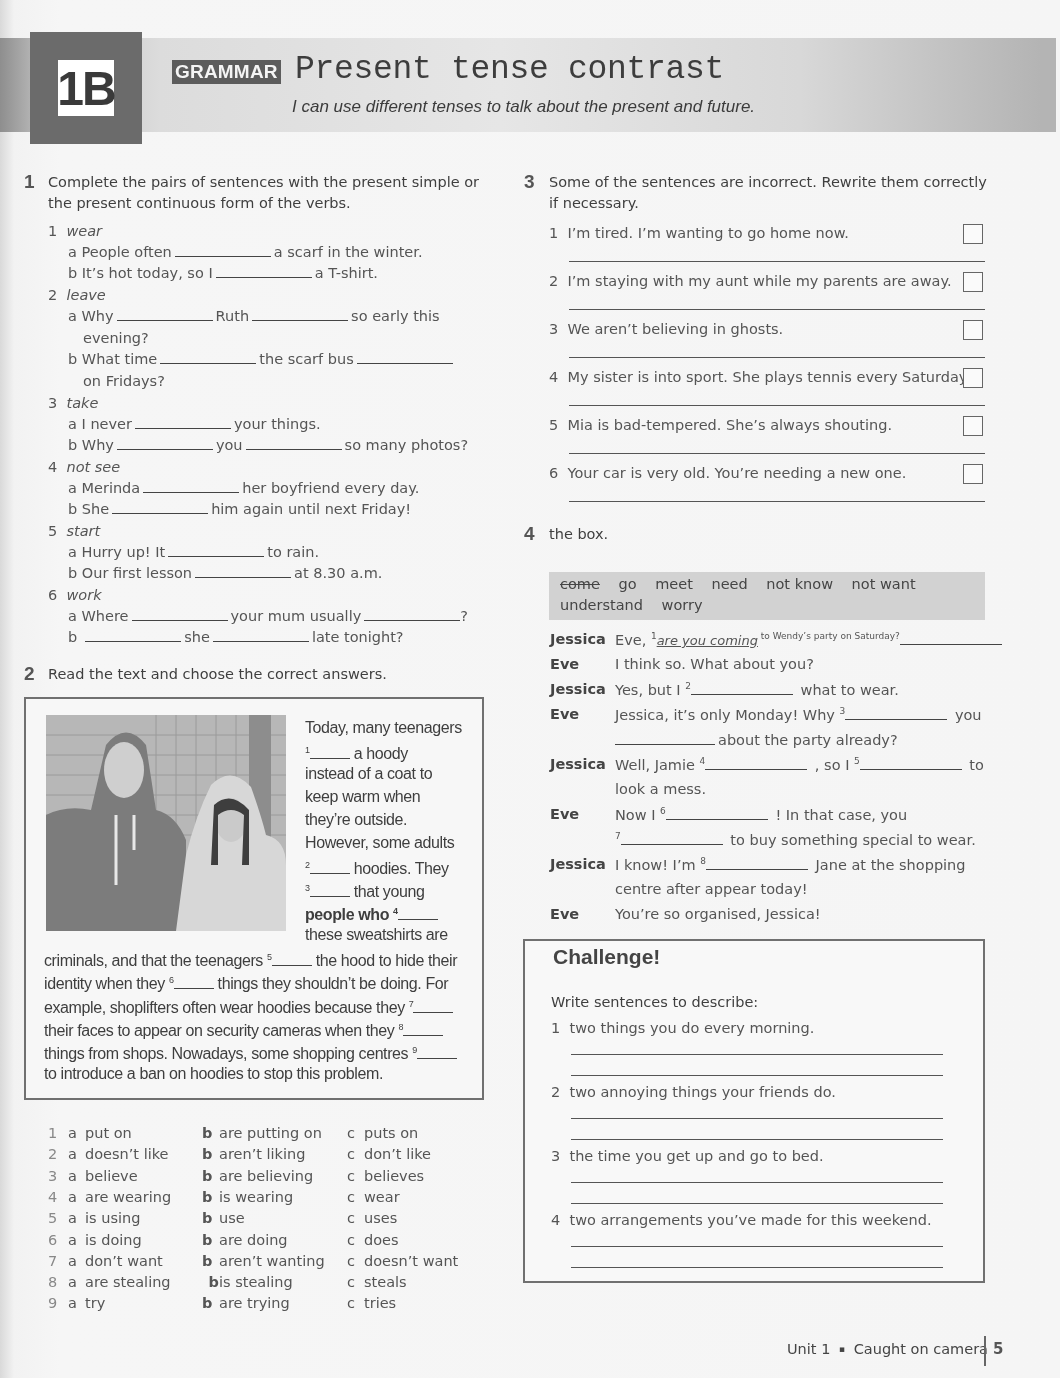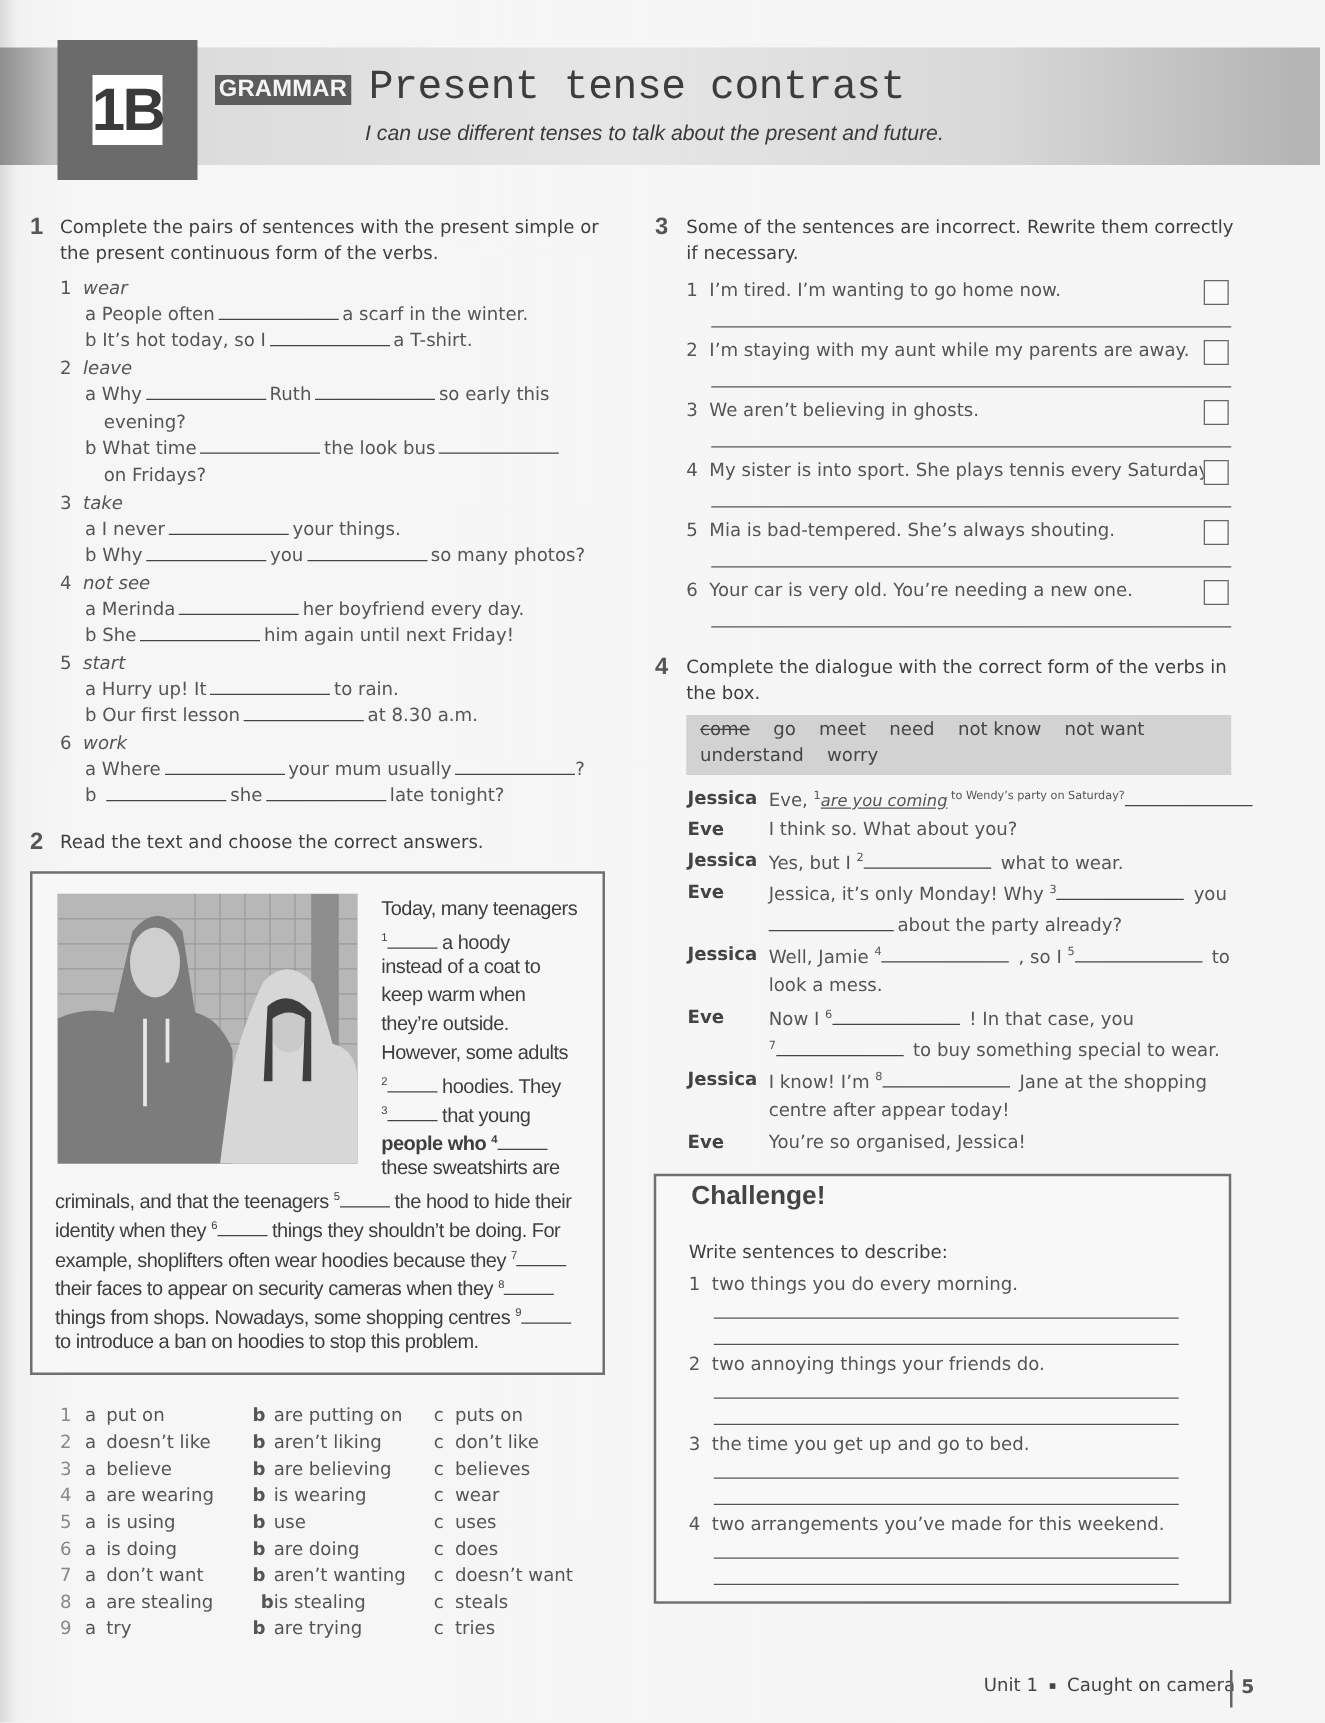--- a/index.html
+++ b/index.html
@@ -4,21 +4,21 @@
 <style>
   * { box-sizing: border-box; margin: 0; padding: 0; }
   html, body { width: 1060px; height: 1378px; background: #f3f3f3; overflow: hidden; }
   body { font-family: "DejaVu Sans", sans-serif; color: #444; position: relative; }
   .page { position: absolute; left: 0; top: 0; width: 1060px; height: 1378px;
           background: linear-gradient(to right, #d9d9d9 0px, #f2f2f2 14px, #f6f6f6 60px, #f5f5f5 100%); }
 
   
   .banner { position: absolute; left: 0; top: 38px; width: 1056px; height: 94px;
             background: linear-gradient(to right, #8e8e8e 0px, #bdbdbd 40px, #dcdcdc 160px, #e6e6e6 500px, #d8d8d8 800px, #b4b4b4 1040px); }
-  .unit-badge { position: absolute; left: 46px; top: 32px; width: 112px; height: 112px;
+  .unit-badge { position: absolute; left: 30px; top: 32px; width: 112px; height: 112px;
                 background: #6b6b6b; padding: 28px; }
   .unit-badge-inner { width: 100%; height: 100%; background: #fff; display: flex; align-items: center; justify-content: center;
                       font-family: "Liberation Sans", sans-serif; font-weight: bold; font-size: 48px; color: #3a3a3a; letter-spacing: -2px; }
   .grammar-tag { position: absolute; left: 172px; top: 60px; background: #5c5c5c; color: #f4f4f4;
                  font-family: "Liberation Sans", sans-serif; font-weight: bold; font-size: 19px; padding: 1px 3px; line-height: 22px; letter-spacing: 0.2px; }
   .page-title { position: absolute; left: 295px; top: 50px; font-family: Liberation Mono, monospace; font-size: 33px; color: #3d3d3d; line-height: 40px; letter-spacing: -0.3px; }
   .page-subtitle { position: absolute; left: 292px; top: 97px; font-family: "Liberation Sans", sans-serif; font-style: italic; font-size: 17px; color: #3b3b3b; }
 
   
   .ex-num { position: absolute; font-family: "Liberation Sans", sans-serif; font-weight: bold; font-size: 19px; color: #555; }
@@ -81,21 +81,21 @@
     <div>the present continuous form of the verbs.</div>
   </div>
 
   <div class="line" style="left:48px;top:221px;"><span>1</span>&nbsp;&nbsp;<span class="it">wear</span></div>
   <div class="line" style="left:68px;top:242px;"><span>a People often</span><span class="blank" style="width:96px"></span><span>a scarf in the winter.</span></div>
   <div class="line" style="left:68px;top:263px;"><span>b It’s hot today, so I</span><span class="blank" style="width:96px"></span><span>a T-shirt.</span></div>
 
   <div class="line" style="left:48px;top:285px;"><span>2</span>&nbsp;&nbsp;<span class="it">leave</span></div>
   <div class="line" style="left:68px;top:306px;"><span>a Why</span><span class="blank" style="width:96px"></span><span>Ruth</span><span class="blank" style="width:96px"></span><span>so early this</span></div>
   <div class="line" style="left:83px;top:328px;">evening?</div>
-  <div class="line" style="left:68px;top:349px;"><span>b What time</span><span class="blank" style="width:96px"></span><span>the look bus</span><span class="blank" style="width:96px"></span></div>
+  <div class="line" style="left:68px;top:349px;"><span>b What time</span><span class="blank" style="width:96px"></span><span>the scarf bus</span><span class="blank" style="width:96px"></span></div>
   <div class="line" style="left:83px;top:371px;">on Fridays?</div>
 
   <div class="line" style="left:48px;top:393px;"><span>3</span>&nbsp;&nbsp;<span class="it">take</span></div>
   <div class="line" style="left:68px;top:414px;"><span>a I never</span><span class="blank" style="width:96px"></span><span>your things.</span></div>
   <div class="line" style="left:68px;top:435px;"><span>b Why</span><span class="blank" style="width:96px"></span><span>you</span><span class="blank" style="width:96px"></span><span>so many photos?</span></div>
 
   <div class="line" style="left:48px;top:457px;"><span>4</span>&nbsp;&nbsp;<span class="it">not see</span></div>
   <div class="line" style="left:68px;top:478px;"><span>a Merinda</span><span class="blank" style="width:96px"></span><span>her boyfriend every day.</span></div>
   <div class="line" style="left:68px;top:499px;"><span>b She</span><span class="blank" style="width:96px"></span><span>him again until next Friday!</span></div>
 
@@ -208,21 +208,20 @@
       <div class="line" style="left: 549px; top: 415px;"><span>5</span>&nbsp;&nbsp;<span>Mia is bad-tempered. She’s always shouting.</span></div>
       <div class="cb" style="left: 963px; top: 416px;"></div>
       <div class="rule" style="left: 569px; top: 453px; width: 416px;"></div>
       <div class="line" style="left: 549px; top: 463px;"><span>6</span>&nbsp;&nbsp;<span>Your car is very old. You’re needing a new one.</span></div>
       <div class="cb" style="left: 963px; top: 464px;"></div>
       <div class="rule" style="left: 569px; top: 501px; width: 416px;"></div>
     </div>
 
   <div class="ex-num" style="left:524px;top:523px;">4</div>
   <div class="ex-instr" style="left:549px;top:524px;">
-    <div>Complete the dialogue with the correct form of the verbs in</div>
     <div>the box.</div>
   </div>
   <div class="verb-box">
     <div>
       <span class="strike">come</span>
       <span>go</span>
       <span>meet</span>
       <span>need</span>
       <span>not know</span>
       <span>not want</span>

